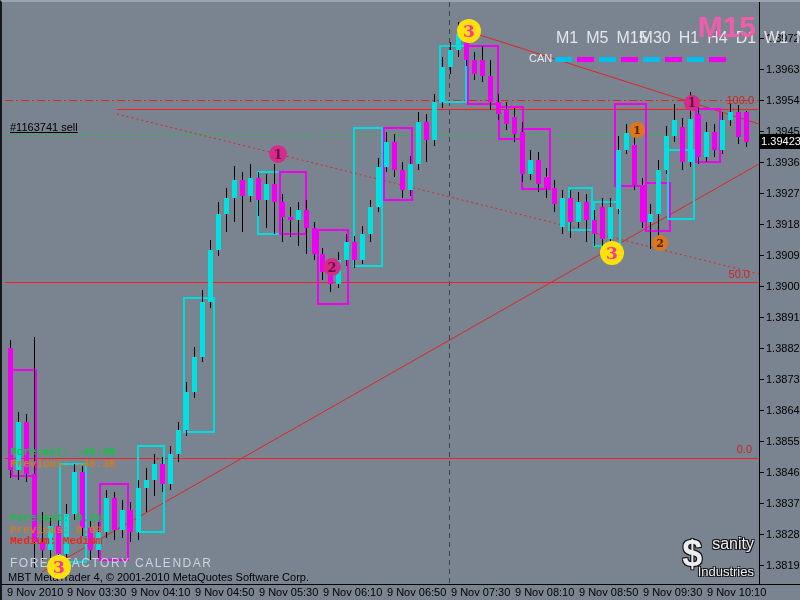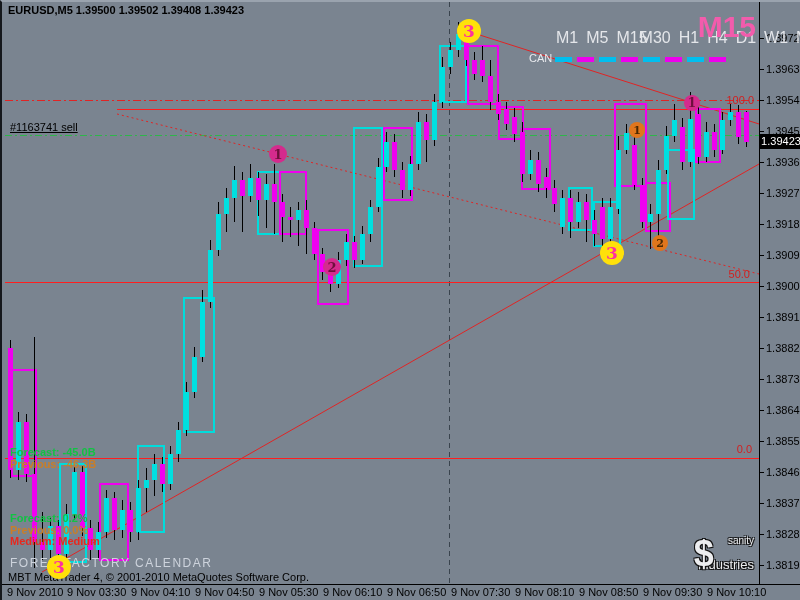--- a/index.html
+++ b/index.html
@@ -11,30 +11,30 @@
   #marker-svg{position:absolute;left:0;top:0;z-index:3;pointer-events:none;}
   .textlayer{z-index:2;}
   #quote{left:6px;top:2px;font-size:11px;font-weight:bold;color:#000;}
   #tf-row{left:554px;top:27px;font-size:16px;color:#E4E6EA;}
   .tf{margin-right:8px;cursor:pointer;}
   .tf:nth-child(4){margin-left:-8px;}
   #m15-big{right:44px;top:8px;font-size:30px;font-weight:bold;color:#F25CAC;}
   #can-label{left:527px;top:50px;font-size:11px;color:#E8EAEE;}
   #sell-label{left:8px;top:119px;font-size:11px;color:#000;text-decoration:underline;}
   .fib-label{font-size:11px;color:#D21F1F;text-align:right;margin-left:20px;}
-  .news{left:8px;font-size:11px;font-weight:bold;line-height:11.5px;}
+  .news{left:8px;font-size:11px;font-weight:bold;line-height:11.5px;font-family:Liberation Mono, monospace;}
   .green{color:#12C244}.orange{color:#C97E28}.red{color:#E8281E}.blue{color:#2F9FE6}
   #calendar-line{left:8px;top:554px;font-size:12px;color:#CDD3DC;letter-spacing:1.5px;}
   #copyright{left:6px;top:569px;font-size:11px;color:#000;}
   #cur-price{left:758px;top:132px;width:42px;height:15px;background:#000;color:#fff;
              font-size:11px;text-align:center;line-height:15px;}
   #watermark{right:46px;top:533px;text-align:right;color:#ECEDEF;z-index:2;
              text-shadow:1px 1px 0 #111,-1px -1px 0 #111,1px -1px 0 #111,-1px 1px 0 #111;}
   #wm-dollar{position:absolute;left:-4px;top:-2px;font-size:36px;font-weight:bold;}
-  #wm-l1{display:block;font-size:10px;margin-left:26px;}
+  #wm-l1{display:block;font-size:16px;margin-left:26px;}
   #wm-l2{display:block;font-size:13px;margin-top:11px;}
 </style>
 </head>
 <body>
 
 <div id="screen">
 
   <svg id="chart-svg" width="800" height="600">
       <line x1="447" y1="0" x2="447" y2="582" stroke="#39434D" stroke-dasharray="5 4" stroke-width="1" shape-rendering="crispEdges"></line>
       <line x1="3" y1="98" x2="757" y2="98" stroke="#E02424" stroke-dasharray="8 3 2 3" stroke-width="1" shape-rendering="crispEdges"></line>
@@ -304,21 +304,20 @@
       <text x="257" y="594" font-size="11" font-family="Liberation Sans, sans-serif" fill="#000">9 Nov 05:30</text>
       <text x="321" y="594" font-size="11" font-family="Liberation Sans, sans-serif" fill="#000">9 Nov 06:10</text>
       <text x="385" y="594" font-size="11" font-family="Liberation Sans, sans-serif" fill="#000">9 Nov 06:50</text>
       <text x="449" y="594" font-size="11" font-family="Liberation Sans, sans-serif" fill="#000">9 Nov 07:30</text>
       <text x="513" y="594" font-size="11" font-family="Liberation Sans, sans-serif" fill="#000">9 Nov 08:10</text>
       <text x="577" y="594" font-size="11" font-family="Liberation Sans, sans-serif" fill="#000">9 Nov 08:50</text>
       <text x="641" y="594" font-size="11" font-family="Liberation Sans, sans-serif" fill="#000">9 Nov 09:30</text>
       <text x="705" y="594" font-size="11" font-family="Liberation Sans, sans-serif" fill="#000">9 Nov 10:10</text>
     </svg>
 
-  <div class="abs textlayer" id="quote">EURUSD,M5   1.39500 1.39502 1.39408 1.39423</div>
 
   <div class="abs textlayer" id="tf-row">
     <span class="tf">M1</span><span class="tf">M5</span><span class="tf" style="margin-right:0">M15</span><span class="tf">M30</span><span class="tf">H1</span><span class="tf">H4</span><span class="tf">D1</span><span class="tf">W1</span><span class="tf">MN1</span>
   </div>
 
   <div class="abs textlayer" id="m15-big">M15</div>
 
   <div class="abs textlayer" id="can-label">CAN</div>
 
   <div class="abs textlayer" id="sell-label">#1163741 sell</div>

